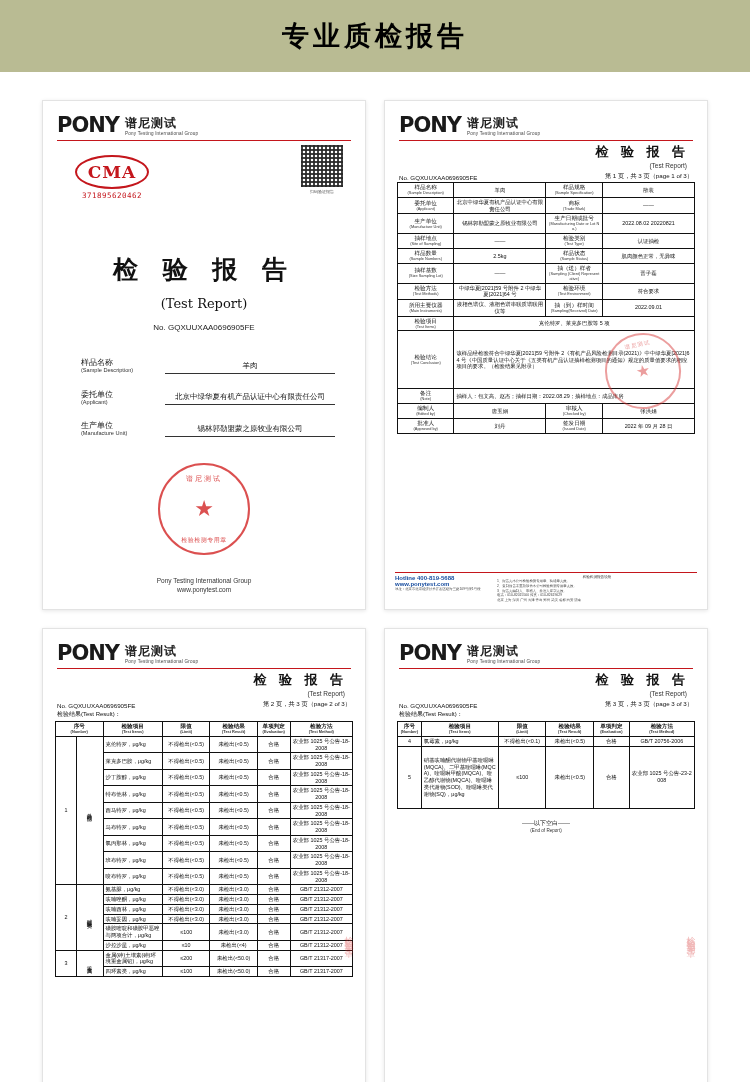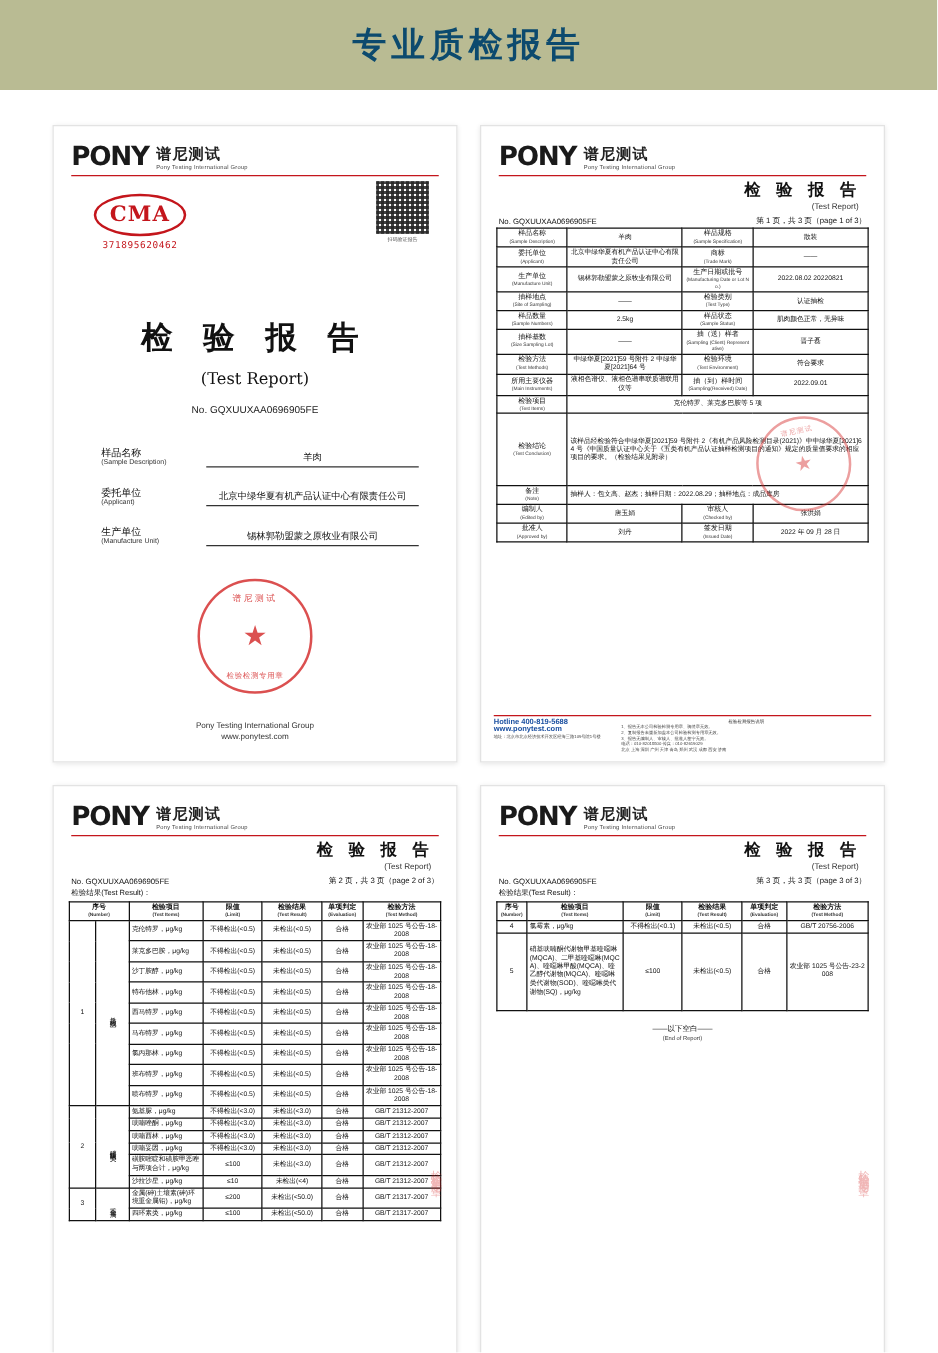--- a/index.html
+++ b/index.html
@@ -15,21 +15,21 @@
     background: #fff;
     overflow: hidden;
   }
   
   .banner {
     width: 750px; height: 72px;
     background: #b9bb93;
     display: flex; align-items: center; justify-content: center;
   }
   .banner-title {
-    font-size: 27px; color: #0c4a6e; letter-spacing: 4px; font-weight: bold;
+    font-size: 27px; color: #000000; letter-spacing: 4px; font-weight: bold;
     font-family: "DejaVu Sans", sans-serif;
   }
   
   .docs {
     position: absolute;
     top: 100px; left: 42px;
     width: 666px;
     display: flex; flex-wrap: wrap;
     gap: 18px 18px;
   }

